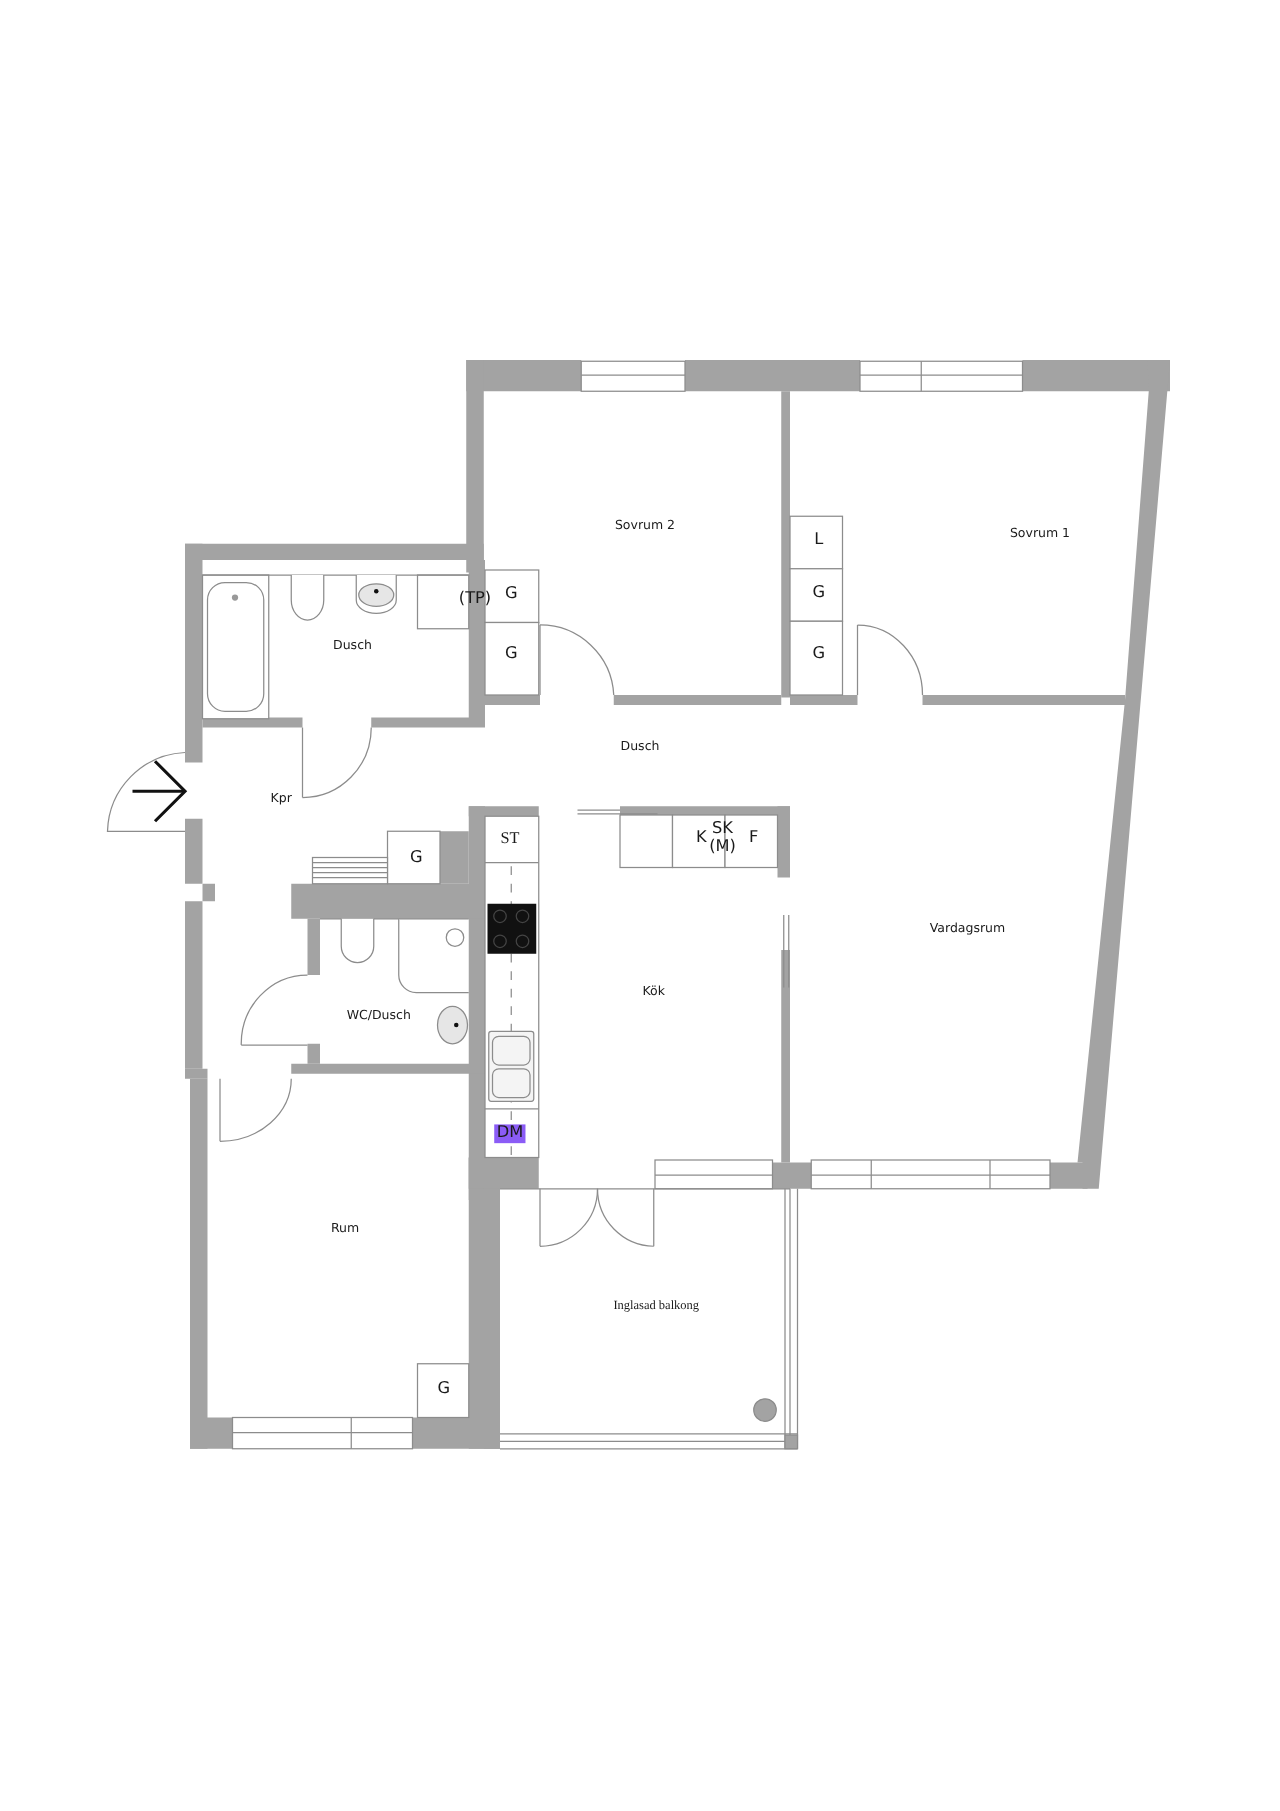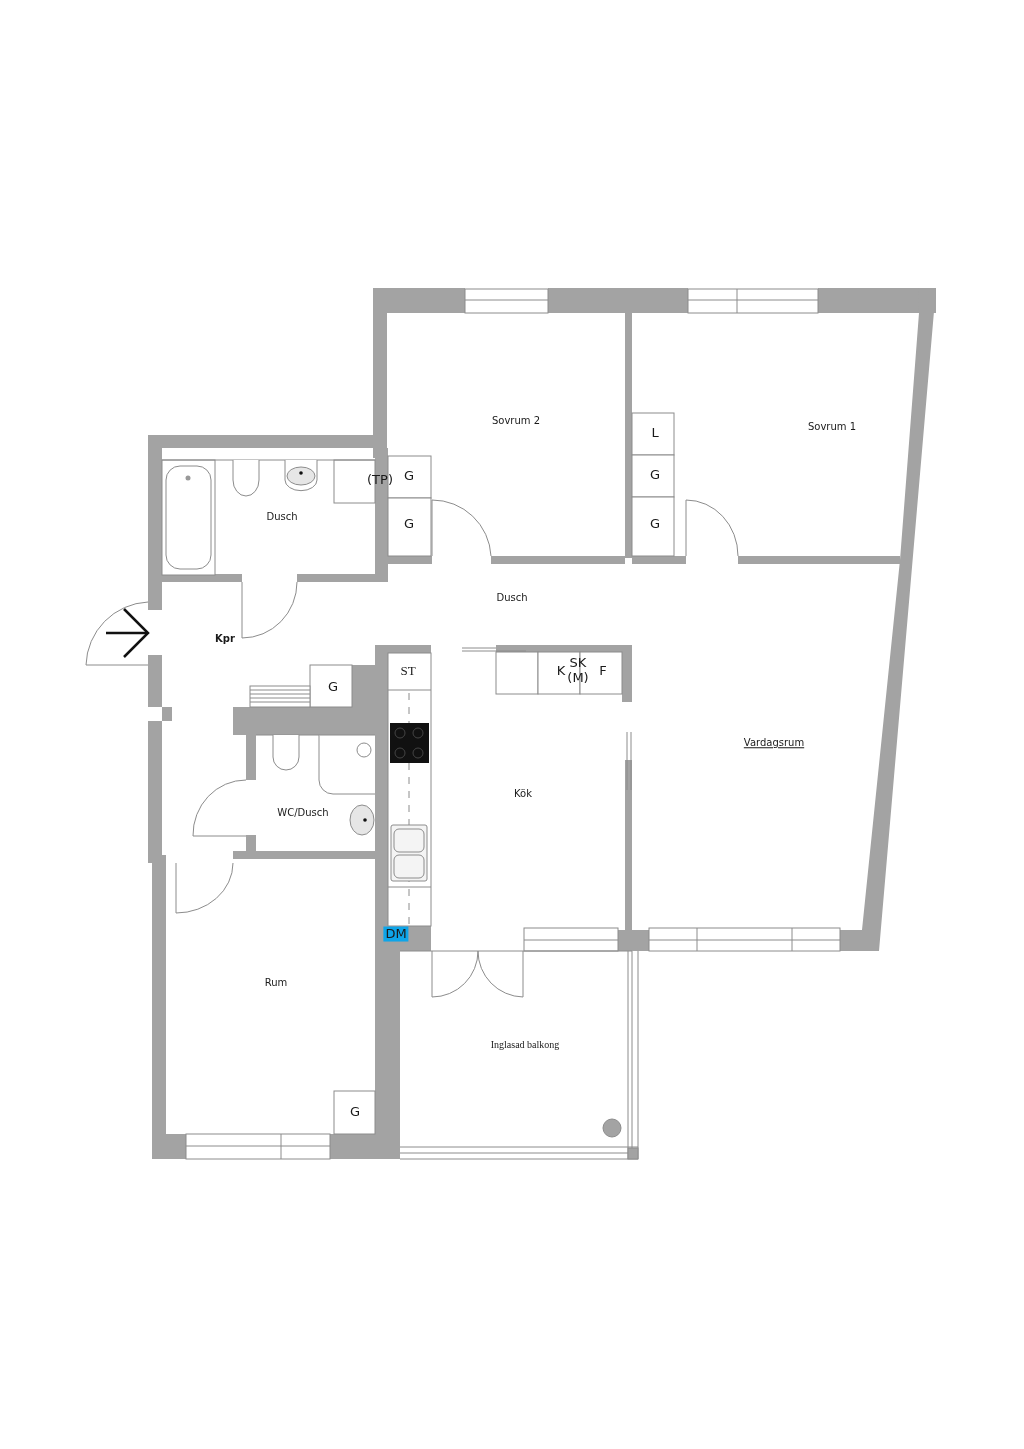--- a/index.html
+++ b/index.html
@@ -206,33 +206,33 @@
     <circle cx="365" cy="820" r="1.8" fill="#111" stroke="none"></circle>
   </g>
 
   <circle cx="612" cy="1128" r="9" fill="#a3a3a3" stroke="#8c8c8c" stroke-width="1"></circle>
 </svg>
 
 <div class="lbl" style="left:516px;top:421px;">Sovrum 2</div>
 <div class="lbl" style="left:832px;top:427px;">Sovrum 1</div>
 <div class="lbl" style="left:282px;top:517px;">Dusch</div>
 <div class="lbl" style="left:512px;top:598px;">Dusch</div>
-<div class="lbl" style="left:225px;top:639px;font-weight:bold;">Kpr</div>
-<div class="lbl" style="left:774px;top:743px;text-decoration:underline;">Vardagsrum</div>
+<div class="lbl" style="left:225px;top:639px;">Kpr</div>
+<div class="lbl" style="left:774px;top:743px;">Vardagsrum</div>
 <div class="lbl" style="left:523px;top:794px;">Kök</div>
 <div class="lbl" style="left:303px;top:813px;">WC/Dusch</div>
 <div class="lbl" style="left:276px;top:983px;">Rum</div>
 <div class="lbl" style="left:525px;top:1045px;font-family:Liberation Serif, serif;">Inglasad balkong</div>
 
 <div class="lbl small" style="left:356px;top:480px;margin-left:24px;">(TP)</div>
 <div class="lbl small" style="left:409px;top:476px;">G</div>
 <div class="lbl small" style="left:409px;top:524px;">G</div>
 <div class="lbl small" style="left:655px;top:433px;">L</div>
 <div class="lbl small" style="left:655px;top:475px;">G</div>
 <div class="lbl small" style="left:655px;top:524px;">G</div>
 <div class="lbl small" style="left:333px;top:687px;">G</div>
 <div class="lbl small" style="left:408px;top:671px;font-family:Liberation Serif, serif;">ST</div>
 <div class="lbl small" style="left:542px;top:671px;white-space:pre;margin-left:36px;">SK
 (M)</div>
 <div class="lbl small" style="left:561px;top:671px;">K</div>
 <div class="lbl small" style="left:603px;top:671px;">F</div>
-<div class="lbl small" style="left:396px;top:907px;background:#0ea5e9;padding:0 2px;margin-top:27px;">DM</div>
+<div class="lbl small" style="left:408px;top:907px;background:#8b5cf6;padding:0 2px;">DM</div>
 <div class="lbl small" style="left:355px;top:1112px;">G</div>
 
 </body></html>

